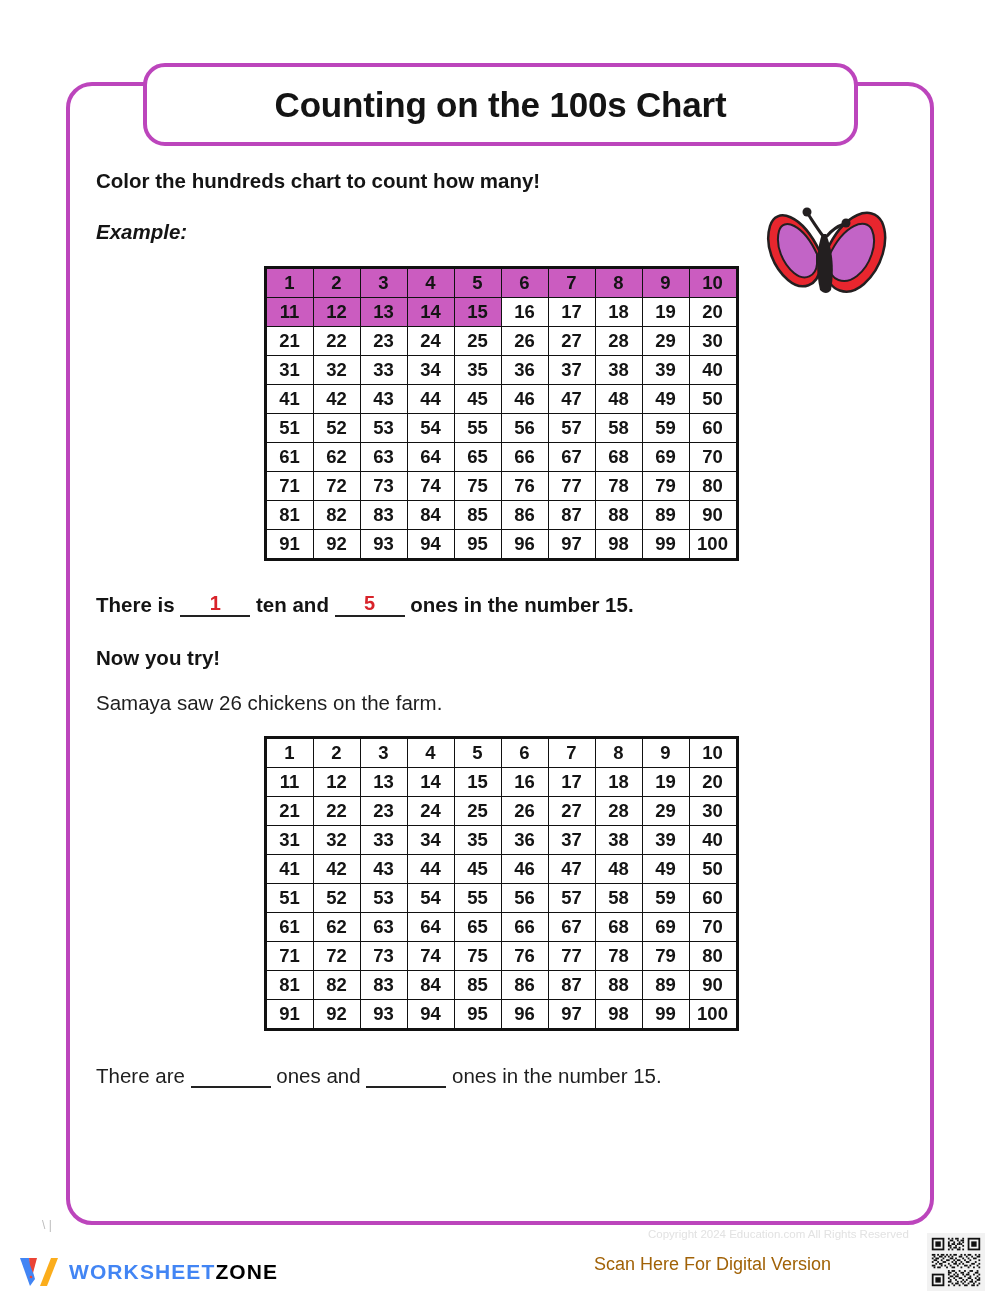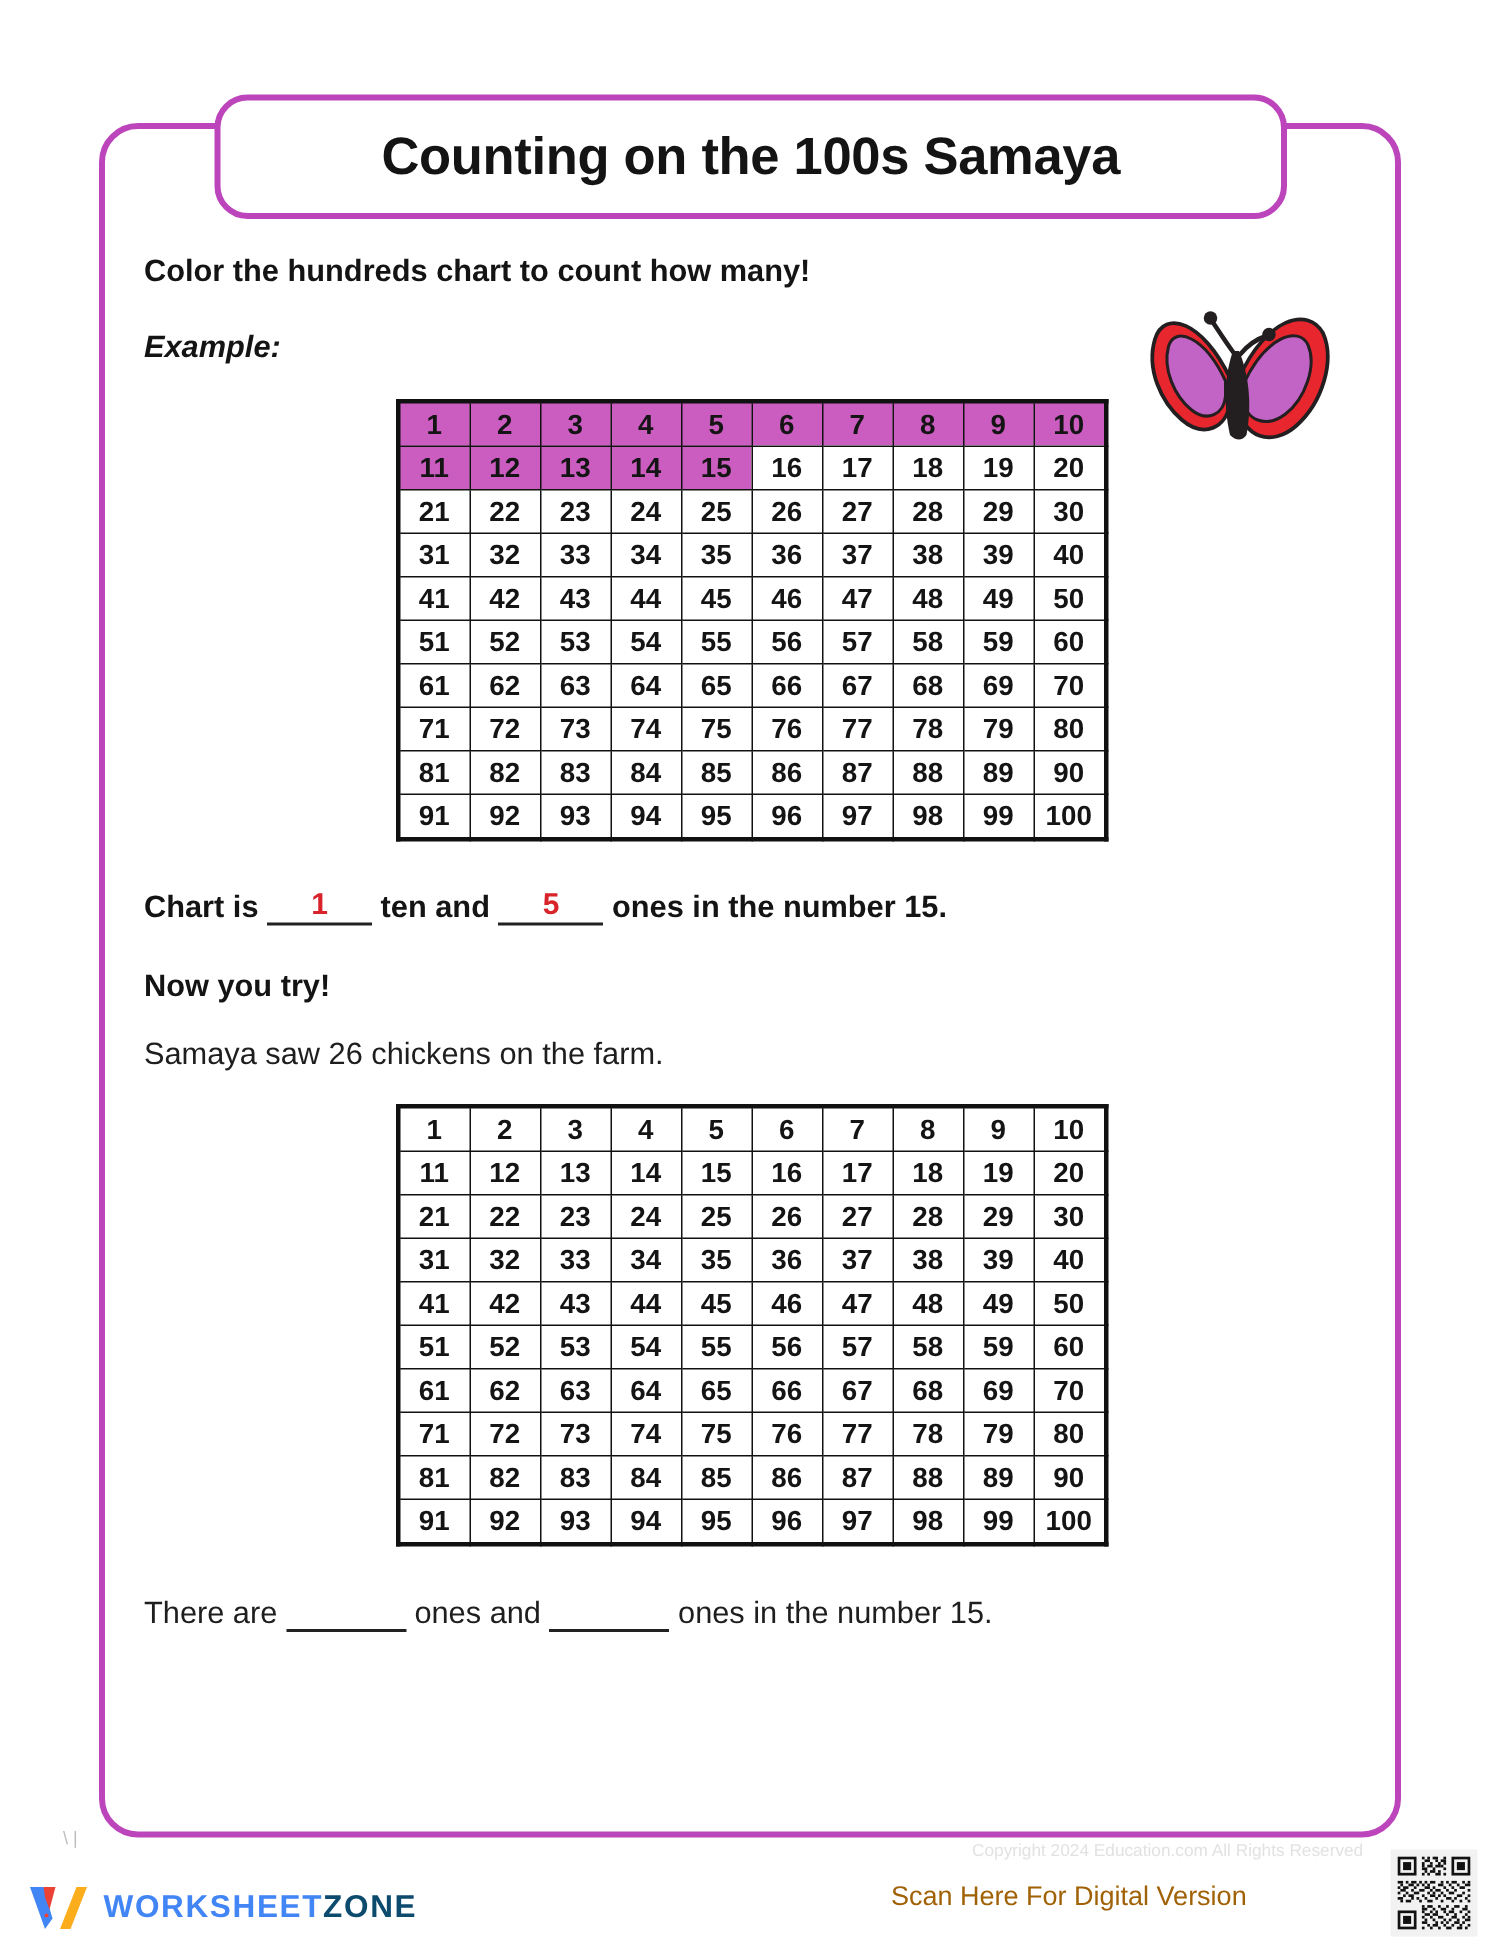--- a/index.html
+++ b/index.html
@@ -164,21 +164,21 @@
     align-items: center;
     gap: 9px;
   }
   #logo-mark { width: 42px; height: 34px; }
   #logo-text {
     font-size: 21px;
     font-weight: bold;
     letter-spacing: 1.1px;
   }
   .logo-worksheet { color: #4285f4; }
-  .logo-zone { color: #0c4a6e; }
+  .logo-zone { color: #000000; }
 
   #copyright-text {
     position: absolute;
     left: 648px;
     top: 0px;
     font-size: 11.5px;
     color: #e2e2e2;
     white-space: nowrap;
   }
   #scan-text {
@@ -206,21 +206,21 @@
     font-size: 12px;
     color: #bdbdbd;
   }
 </style>
 </head>
 <body>
 
 <div id="page-frame"></div>
 
 <div id="title-pill">
-  <div id="title-text">Counting on the 100s Samaya</div>
+  <div id="title-text">Counting on the 100s Chart</div>
 </div>
 
 <svg id="butterfly" viewBox="0 0 128 108">
   <g>
     <path d="M58 62 C40 24 14 16 8 36 C2 56 12 78 26 90 C40 102 56 96 58 78 Z" fill="#e8262e" stroke="#231f20" stroke-width="2.5"></path>
     <path d="M55 64 C41 34 21 27 17 41 C13 56 21 74 32 83 C43 92 54 86 55 74 Z" fill="#c264c6" stroke="#231f20" stroke-width="2"></path>
   </g>
   <g>
     <path d="M64 62 C82 22 110 14 120 32 C128 50 120 78 102 94 C86 108 66 102 64 80 Z" fill="#e8262e" stroke="#231f20" stroke-width="2.5"></path>
     <path d="M67 66 C82 34 104 27 110 40 C116 54 108 76 95 86 C82 96 68 90 67 76 Z" fill="#c264c6" stroke="#231f20" stroke-width="2"></path>
@@ -362,21 +362,21 @@
             <td>97</td>
             <td>98</td>
             <td>99</td>
             <td>100</td>
           </tr>
         </tbody>
     </table>
   </div>
 
   <div id="answer-line-example" class="answer-line line-bold">
-    <span>Chart is </span>
+    <span>There is </span>
     <span class="blank w-example">1</span>
     <span> ten and </span>
     <span class="blank w-example">5</span>
     <span> ones in the number 15.</span>
   </div>
 
   <p id="now-you-try" class="line-bold">Now you try!</p>
 
   <p id="task-sentence" class="line-reg">Samaya saw 26 chickens on the farm.</p>
 

